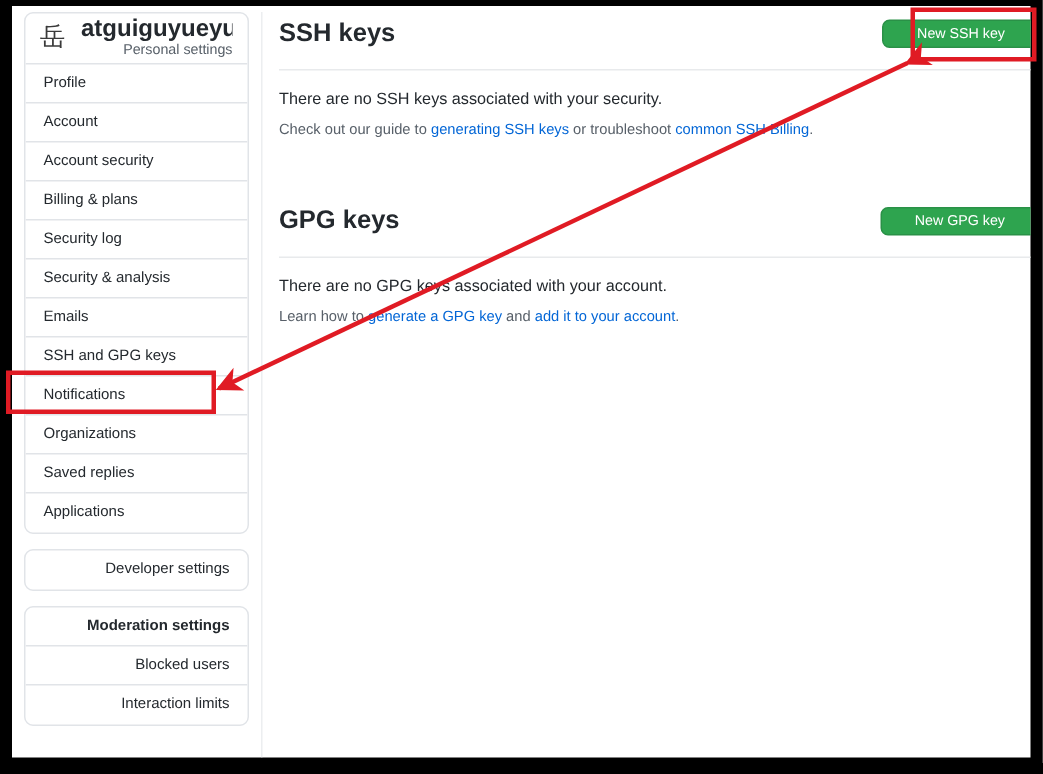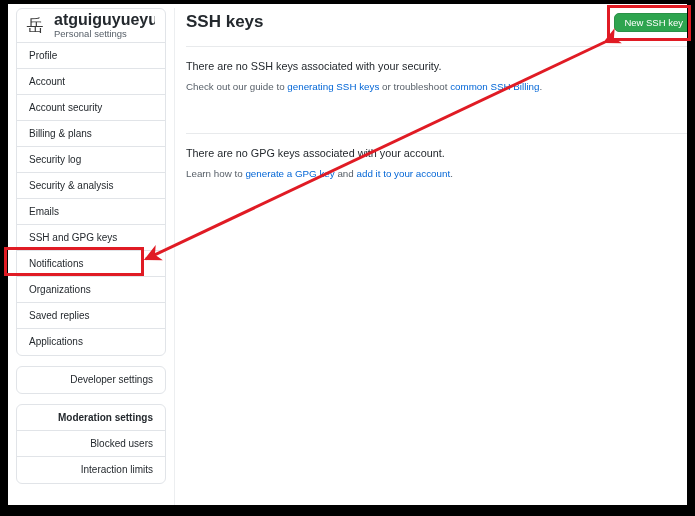--- a/index.html
+++ b/index.html
@@ -58,20 +58,21 @@
   .profile-name {
     font-size: 16px;
     font-weight: bold;
     color: #24292e;
     white-space: nowrap;
   }
   .profile-sub {
     font-size: 9.5px;
     color: #586069;
     white-space: nowrap;
+    text-align: right;
   }
 
   .nav-item {
     display: block;
     padding: 0 12px;
     height: 26px;
     line-height: 26px;
     font-size: 10px;
     color: #24292e;
     border-bottom: 1px solid #e1e4e8;
@@ -132,21 +133,21 @@
   }
   .btn-green {
     position: absolute;
     right: 0; top: 5px;
     background: #2ea44f;
     border: 1px solid #2a9147;
     border-radius: 5px;
     color: #ffffff;
     font-size: 9.5px;
     font-family: "Liberation Sans", sans-serif;
-    padding: 0 9px;
+    padding: 0 22px;
     height: 19px;
     line-height: 17px;
     cursor: pointer;
     white-space: nowrap;
   }
   #gpg-section { margin-top: 41px; }
 
   
   #annotations {
     position: absolute;
@@ -212,20 +213,24 @@
         <button class="btn-green">New SSH key</button>
       </div>
       <hr class="hr">
       <p class="empty-text">There are no SSH keys associated with your security.</p>
       <p class="hint-text">
         <span>Check out our guide to </span><a class="link">generating SSH keys</a><span> or troubleshoot </span><a class="link">common SSH Billing</a><span>.</span>
       </p>
     </section>
 
     <section class="section" id="gpg-section">
+      <div class="section-head">
+        <h2 class="section-title">GPG keys</h2>
+        <button class="btn-green">New GPG key</button>
+      </div>
       <hr class="hr">
       <p class="empty-text">There are no GPG keys associated with your account.</p>
       <p class="hint-text">
         <span>Learn how to </span><a class="link">generate a GPG key</a><span> and </span><a class="link">add it to your account</a><span>.</span>
       </p>
     </section>
 
   </main>
 </div>
 

